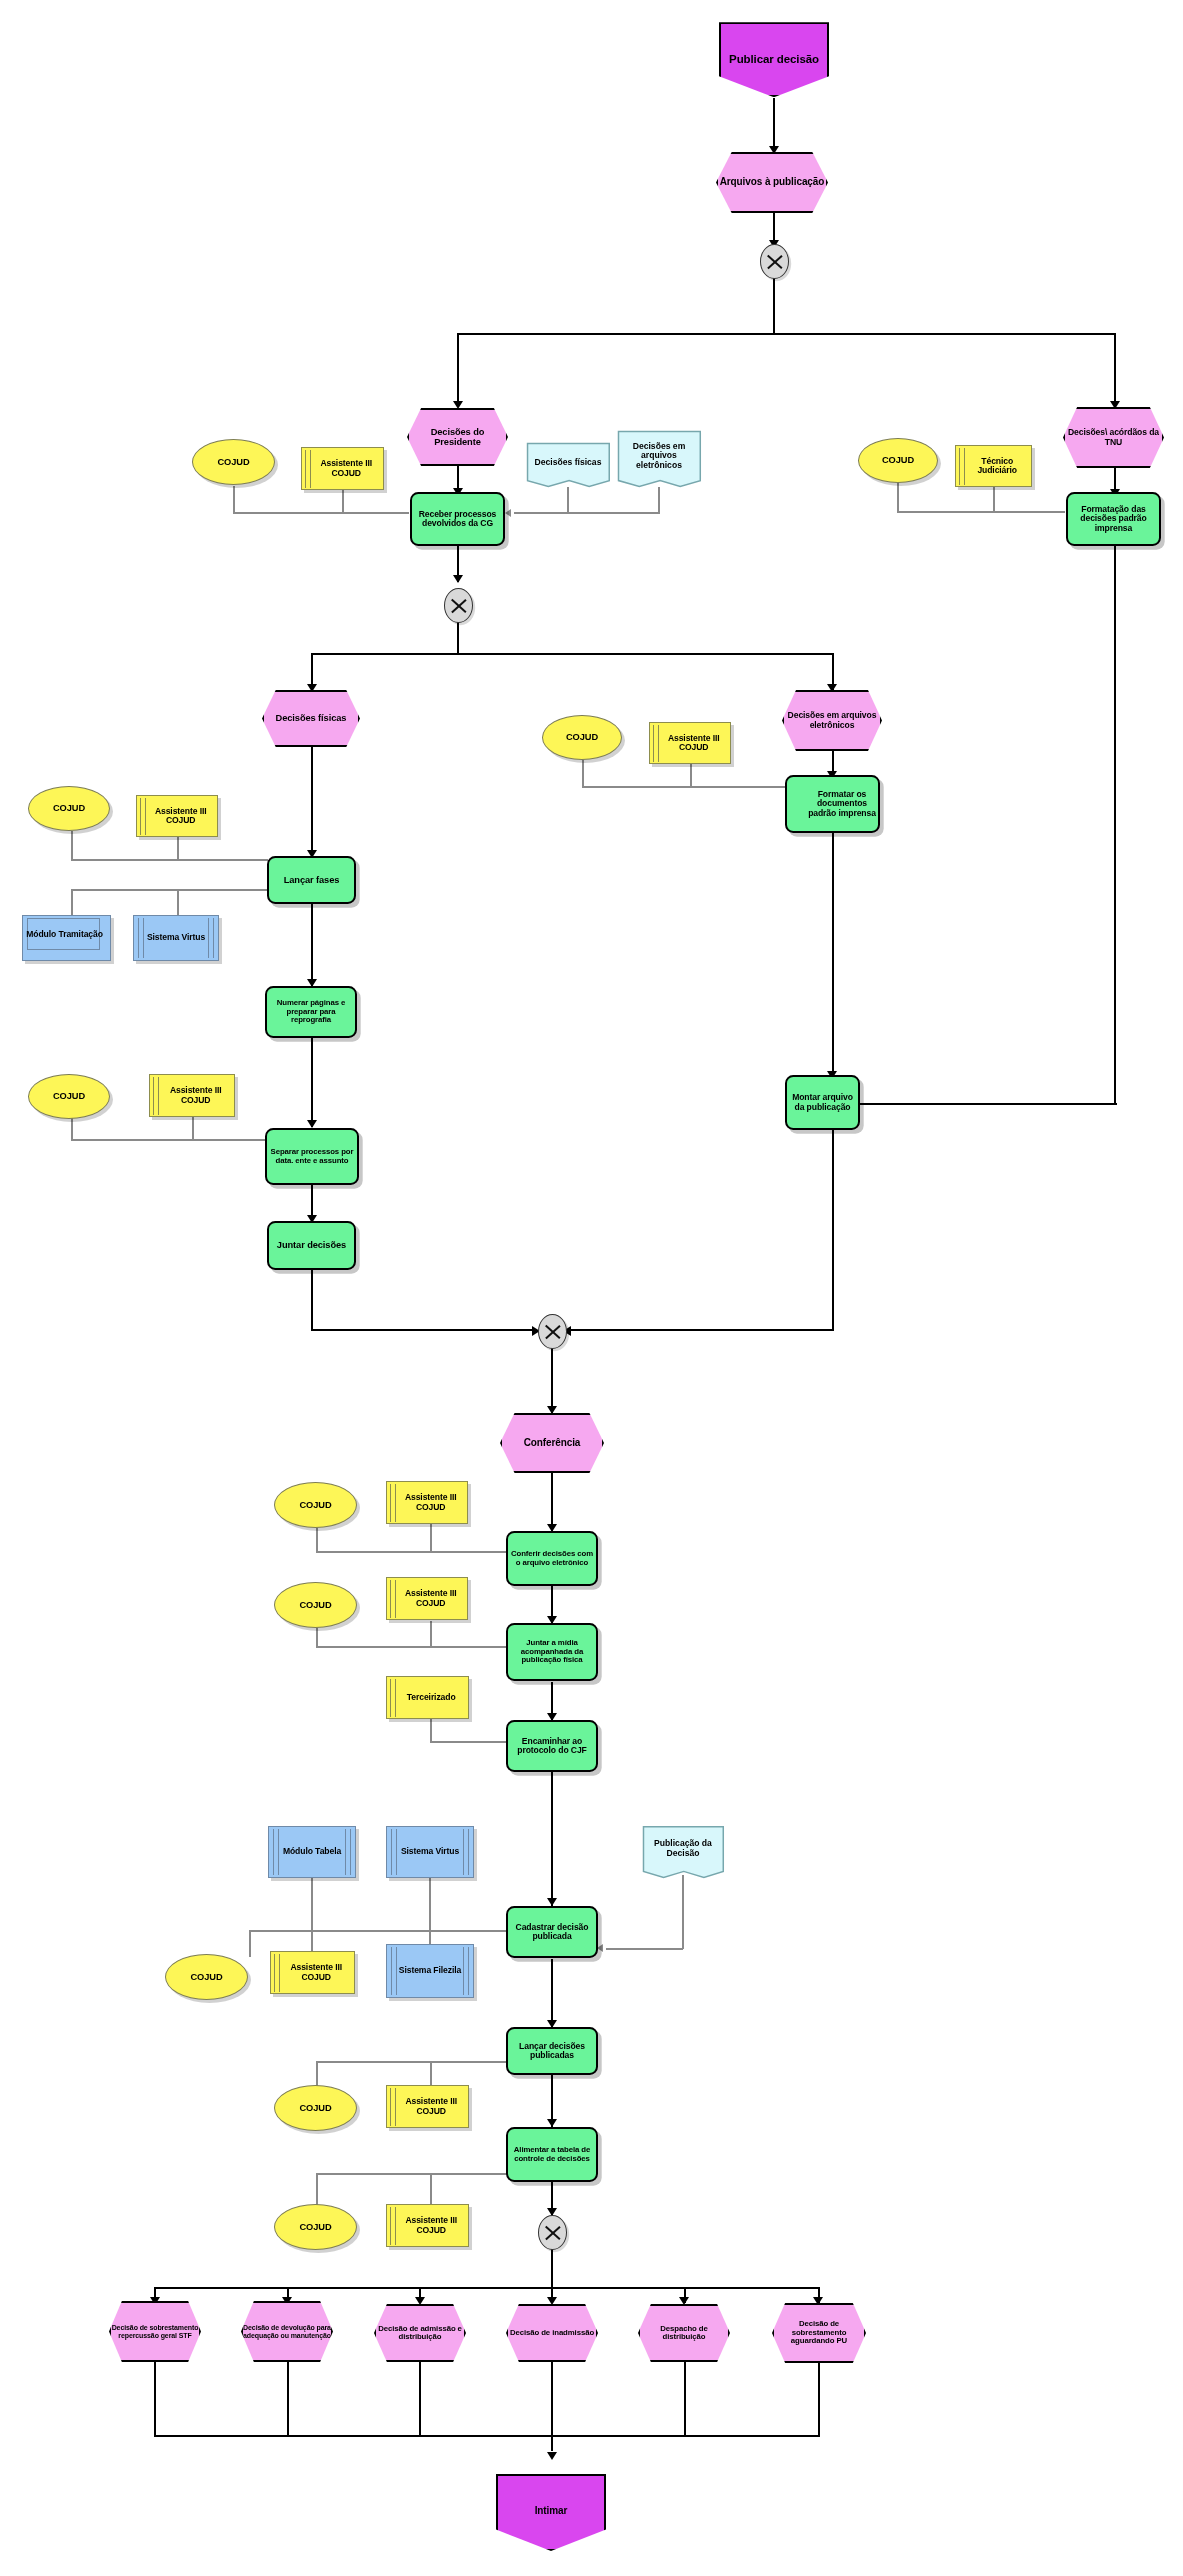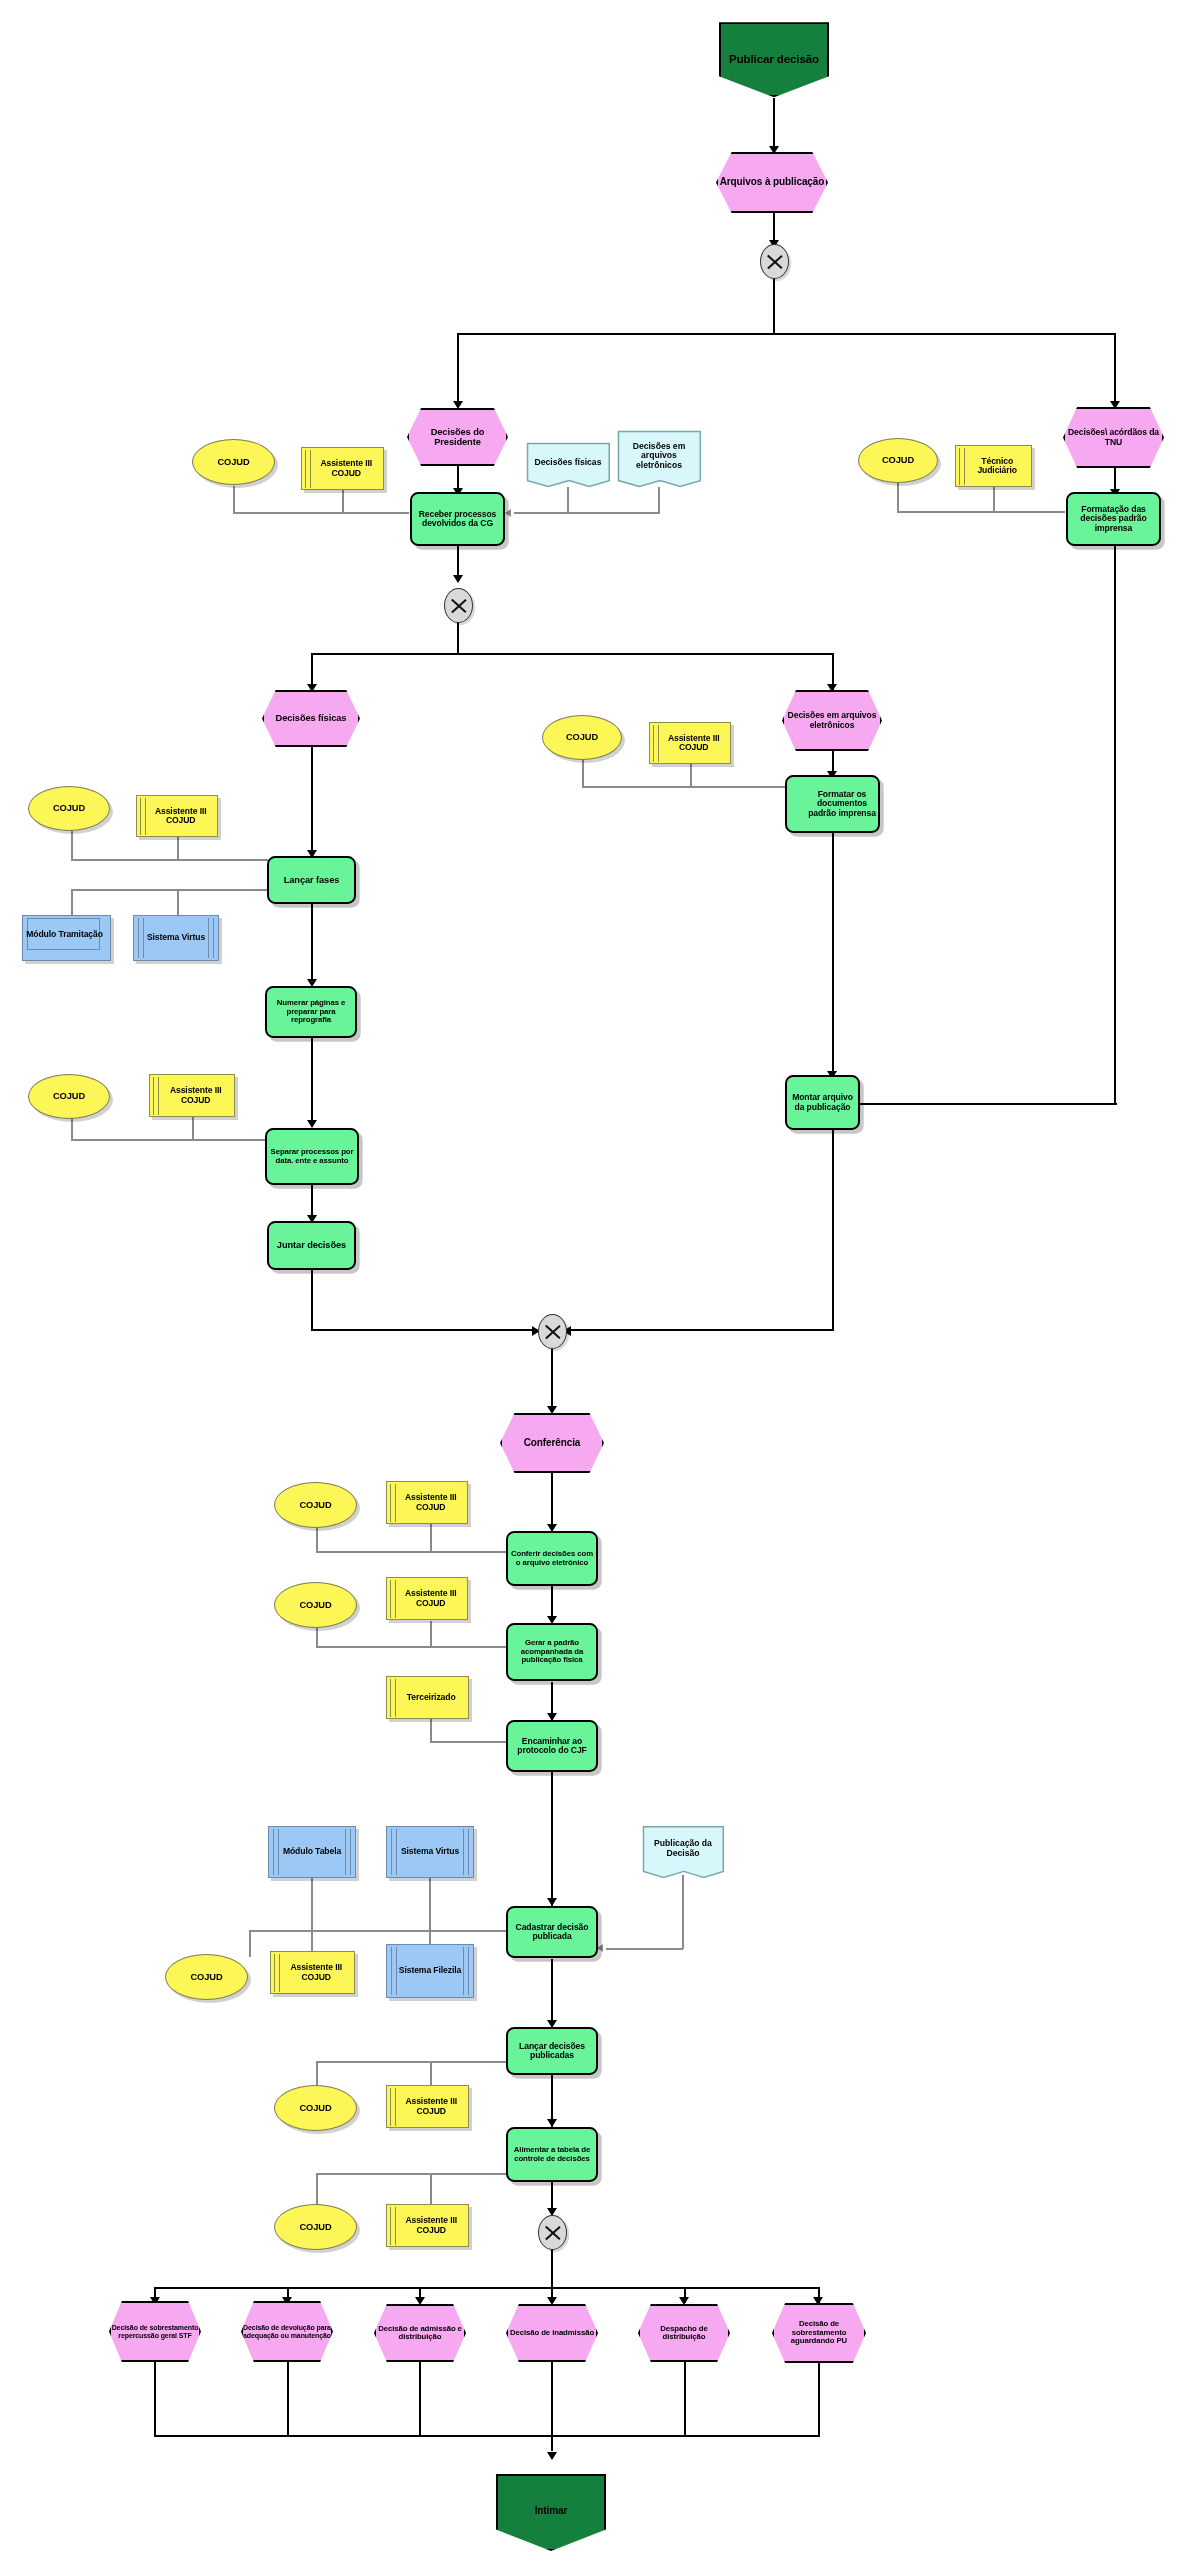--- a/index.html
+++ b/index.html
@@ -5,21 +5,21 @@
   html,body{margin:0;padding:0;background:#ffffff;}
   body{font-family:"Liberation Sans", sans-serif;}
   #canvas{position:relative;width:1183px;height:2576px;background:#fff;overflow:hidden;}
 
   
   .node{position:absolute;box-sizing:border-box;display:flex;align-items:center;
         justify-content:center;text-align:center;color:#000;font-weight:bold;
         line-height:1.08;letter-spacing:-0.1px;z-index:5;}
 
   
-  .term{background:#15803d;border:2.2px solid #000;
+  .term{background:#d946ef;border:2.2px solid #000;
         clip-path:polygon(0 0,100% 0,100% 72%,50% 100%,0 72%);
         filter:drop-shadow(3.7px 3.7px 0 rgba(0,0,0,.25));}
   .term span{transform:translateY(-9%);}
 
   
   .hex{background:#f6a8f0;border:2.2px solid #000;
        clip-path:polygon(14% 0,86% 0,100% 50%,86% 100%,14% 100%,0 50%);
        filter:drop-shadow(3.7px 3px 0 rgba(0,0,0,.22));}
 
   
@@ -298,21 +298,21 @@
     <span>COJUD</span>
   </div>
   <div class="node pos f11" style="left:386px;top:1577px;width:82px;height:43px;">
     <span style="padding-left:7.4px;">Assistente III COJUD</span>
   </div>
   <div class="gl glv" style="left:316px;top:1628px;height:19.4px;"></div>
   <div class="gl glv" style="left:430px;top:1621px;height:27px;"></div>
   <div class="gl glh" style="left:316px;top:1646px;width:192px;"></div>
 
   <div class="node act f10" style="left:506px;top:1623px;width:92px;height:58px;">
-    <span>Gerar a padrão acompanhada da publicação física</span>
+    <span>Juntar a mídia acompanhada da publicação física</span>
   </div>
   <div class="ln lnv" style="left:551px;top:1682px;height:39px;"></div>
   <div class="arw arw-d" style="left:547px;top:1713px;"></div>
 
   <div class="node pos f11" style="left:386px;top:1676px;width:83px;height:43px;">
     <span style="padding-left:7.4px;">Terceirizado</span>
   </div>
   <div class="gl glv" style="left:430px;top:1719px;height:24px;"></div>
   <div class="gl glh" style="left:430px;top:1741px;width:77px;"></div>
 

